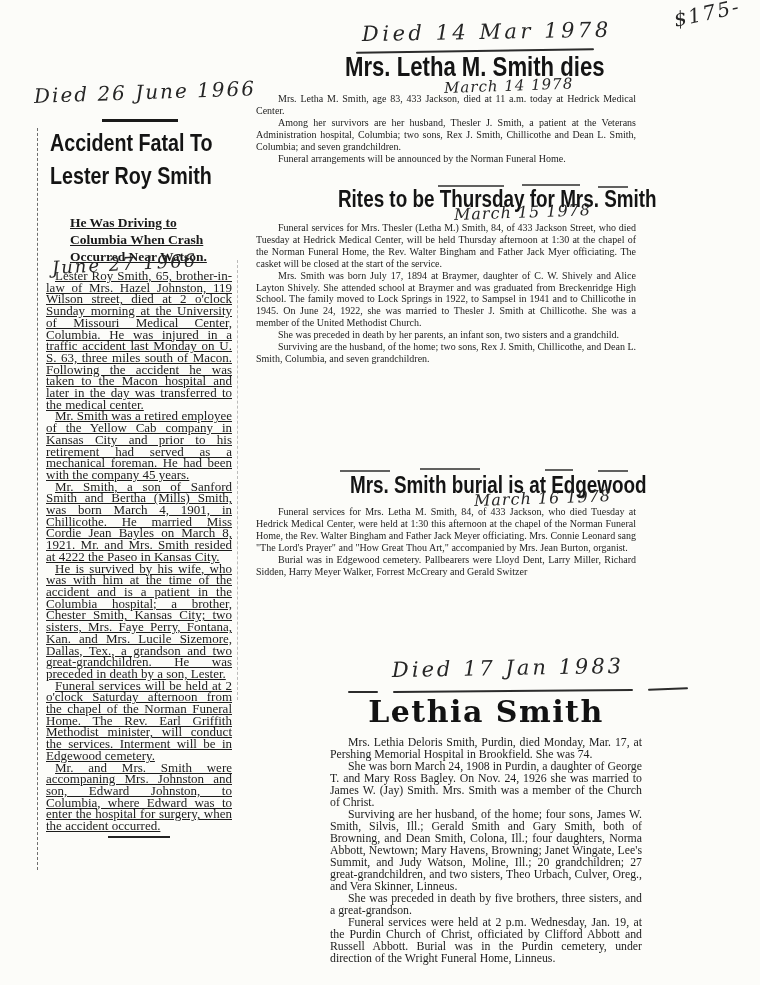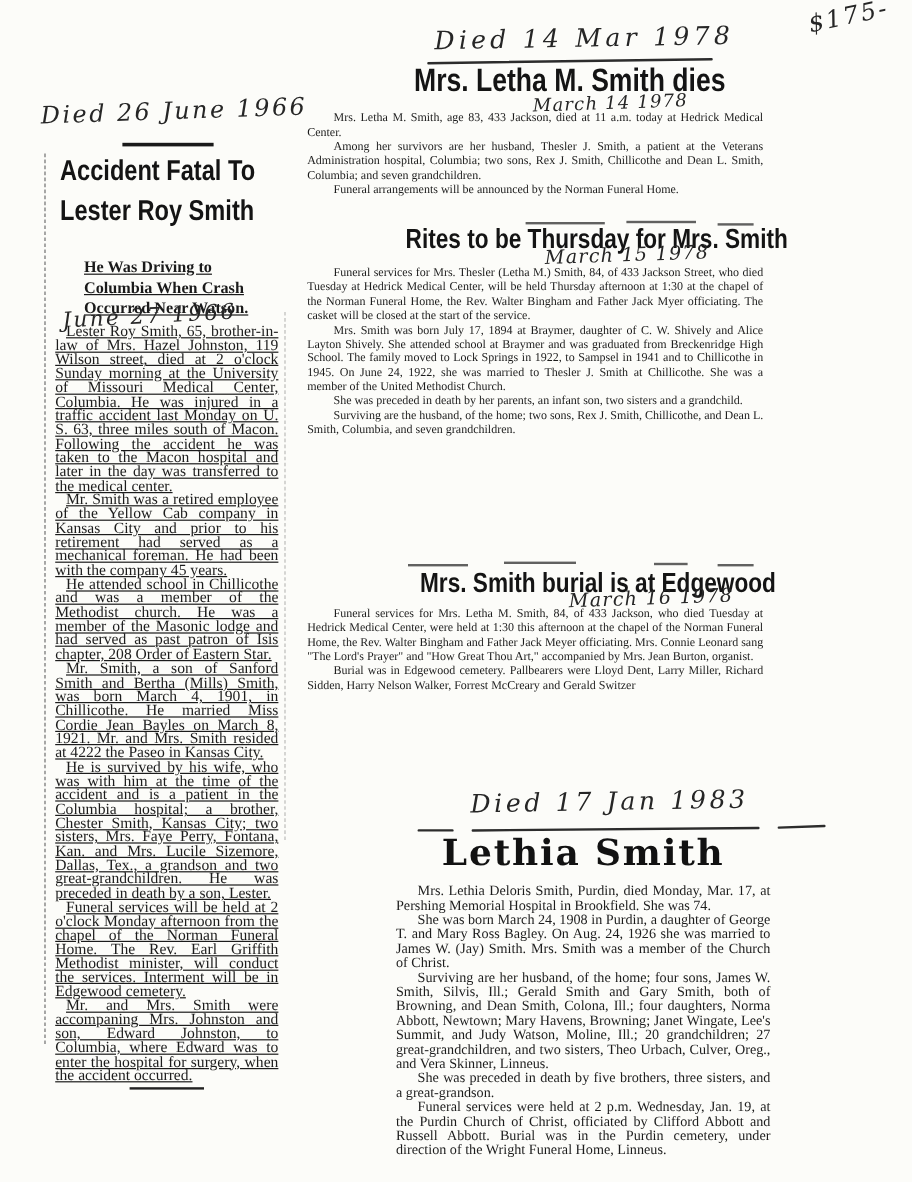--- a/index.html
+++ b/index.html
@@ -67,24 +67,23 @@
     <span style="display:block;">He Was Driving to</span>
     <span style="display:block;">Columbia When Crash</span>
     <span style="display:block;">Occurred Near Watson.</span>
   </div>
 
   <div class="hw" style="left:52px;top:257px;font-size:18px;letter-spacing:2px;transform:rotate(-3deg);">June 27  1966</div>
 
   <div class="copy copy-left" style="left:46px;top:270px;width:186px;">
     <p>Lester Roy Smith, 65, brother-in-law of Mrs. Hazel Johnston, 119 Wilson street, died at 2 o'clock Sunday morning at the University of Missouri Medical Center, Columbia. He was injured in a traffic accident last Monday on U. S. 63, three miles south of Macon. Following the accident he was taken to the Macon hospital and later in the day was transferred to the medical center.</p>
     <p>Mr. Smith was a retired employee of the Yellow Cab company in Kansas City and prior to his retirement had served as a mechanical foreman. He had been with the company 45 years.</p>
-    <p>He attended school in Chillicothe and was a member of the Methodist church. He was a member of the Masonic lodge and had served as past patron of Isis chapter, 208 Order of Eastern Star.</p>
     <p>Mr. Smith, a son of Sanford Smith and Bertha (Mills) Smith, was born March 4, 1901, in Chillicothe. He married Miss Cordie Jean Bayles on March 8, 1921. Mr. and Mrs. Smith resided at 4222 the Paseo in Kansas City.</p>
     <p>He is survived by his wife, who was with him at the time of the accident and is a patient in the Columbia hospital; a brother, Chester Smith, Kansas City; two sisters, Mrs. Faye Perry, Fontana, Kan. and Mrs. Lucile Sizemore, Dallas, Tex., a grandson and two great-grandchildren. He was preceded in death by a son, Lester.</p>
-    <p>Funeral services will be held at 2 o'clock Monday afternoon from the chapel of the Norman Funeral Home. The Rev. Earl Griffith Methodist minister, will conduct the services. Interment will be in Edgewood cemetery.</p>
+    <p>Funeral services will be held at 2 o'clock Saturday afternoon from the chapel of the Norman Funeral Home. The Rev. Earl Griffith Methodist minister, will conduct the services. Interment will be in Edgewood cemetery.</p>
     <p>Mr. and Mrs. Smith were accompaning Mrs. Johnston and son, Edward Johnston, to Columbia, where Edward was to enter the hospital for surgery, when the accident occurred.</p>
     <div class="end-bar"></div>
   </div>
 
   <div style="position:absolute;left:256px;top:52px;width:380px;">
     <div class="head cond" style="left:89px;top:0;font-size:27px;">Mrs. Letha M. Smith dies</div>
     <div class="hw" style="left:188px;top:27px;font-size:15px;letter-spacing:1px;transform:rotate(-2deg);">March 14 1978</div>
     <div class="copy copy-mid" style="left:0;top:41px;width:380px;">
       <p>Mrs. Letha M. Smith, age 83, 433 Jackson, died at 11 a.m. today at Hedrick Medical Center.</p>
       <p>Among her survivors are her husband, Thesler J. Smith, a patient at the Veterans Administration hospital, Columbia; two sons, Rex J. Smith, Chillicothe and Dean L. Smith, Columbia; and seven grandchildren.</p>
@@ -110,33 +109,33 @@
   <div class="dash" style="left:340px;top:470px;width:50px;"></div>
   <div class="dash" style="left:420px;top:468px;width:60px;"></div>
   <div class="dash" style="left:545px;top:469px;width:28px;"></div>
   <div class="dash" style="left:598px;top:470px;width:30px;"></div>
 
   <div style="position:absolute;left:256px;top:472px;width:380px;">
     <div class="head cond" style="left:94px;top:0;font-size:23px;">Mrs. Smith burial is at Edgewood</div>
     <div class="hw" style="left:218px;top:19px;font-size:16px;letter-spacing:1px;transform:rotate(-2deg);">March 16 1978</div>
     <div class="copy copy-mid" style="left:0;top:34px;width:380px;">
       <p>Funeral services for Mrs. Letha M. Smith, 84, of 433 Jackson, who died Tuesday at Hedrick Medical Center, were held at 1:30 this afternoon at the chapel of the Norman Funeral Home, the Rev. Walter Bingham and Father Jack Meyer officiating. Mrs. Connie Leonard sang "The Lord's Prayer" and "How Great Thou Art," accompanied by Mrs. Jean Burton, organist.</p>
-      <p>Burial was in Edgewood cemetery. Pallbearers were Lloyd Dent, Larry Miller, Richard Sidden, Harry Nelson Walker, Forrest McCreary and Gerald Switzer</p>
+      <p>Burial was in Edgewood cemetery. Pallbearers were Lloyd Dent, Larry Miller, Richard Sidden, Harry Meyer Walker, Forrest McCreary and Gerald Switzer</p>
     </div>
   </div>
 
   <div class="hw" style="left:392px;top:658px;font-size:21px;letter-spacing:3px;transform:rotate(-1deg);">Died 17 Jan 1983</div>
   <div class="penline" style="left:348px;top:691px;width:30px;"></div>
   <div class="penline" style="left:393px;top:690px;width:240px;transform:rotate(-0.5deg);"></div>
   <div class="penline" style="left:648px;top:688px;width:40px;transform:rotate(-2deg);"></div>
 
   <div style="position:absolute;left:330px;top:694px;width:312px;">
     <div class="serif-head" style="position:static;font-size:30px;letter-spacing:1.5px;">Lethia Smith</div>
     <div class="copy copy-bot" style="position:static;width:312px;margin-top:7px;">
       <p>Mrs. Lethia Deloris Smith, Purdin, died Monday, Mar. 17, at Pershing Memorial Hospital in Brookfield. She was 74.</p>
-      <p>She was born March 24, 1908 in Purdin, a daughter of George T. and Mary Ross Bagley. On Aug. 24, 1926 she was married to James W. (Jay) Smith. Mrs. Smith was a member of the Church of Christ.</p>
+      <p>She was born March 24, 1908 in Purdin, a daughter of George T. and Mary Ross Bagley. On Nov. 24, 1926 she was married to James W. (Jay) Smith. Mrs. Smith was a member of the Church of Christ.</p>
       <p>Surviving are her husband, of the home; four sons, James W. Smith, Silvis, Ill.; Gerald Smith and Gary Smith, both of Browning, and Dean Smith, Colona, Ill.; four daughters, Norma Abbott, Newtown; Mary Havens, Browning; Janet Wingate, Lee's Summit, and Judy Watson, Moline, Ill.; 20 grandchildren; 27 great-grandchildren, and two sisters, Theo Urbach, Culver, Oreg., and Vera Skinner, Linneus.</p>
       <p>She was preceded in death by five brothers, three sisters, and a great-grandson.</p>
       <p>Funeral services were held at 2 p.m. Wednesday, Jan. 19, at the Purdin Church of Christ, officiated by Clifford Abbott and Russell Abbott. Burial was in the Purdin cemetery, under direction of the Wright Funeral Home, Linneus.</p>
     </div>
   </div>
 
 </div>
 
 </body></html>

